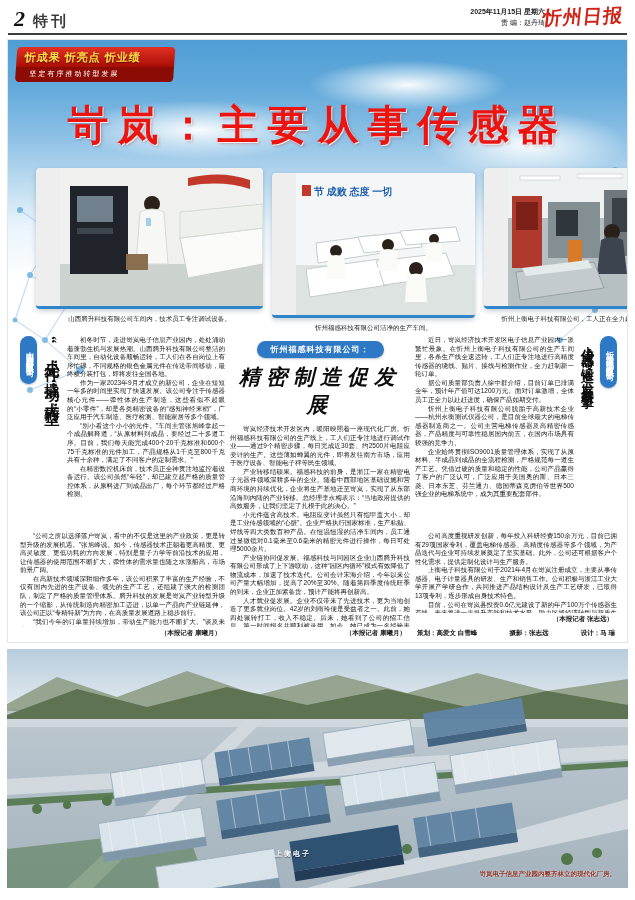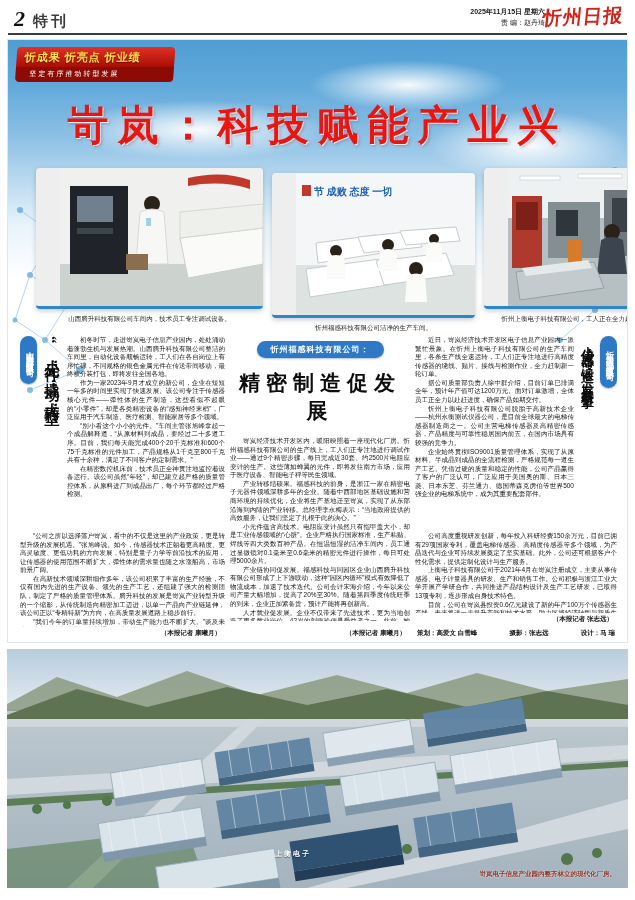--- a/index.html
+++ b/index.html
@@ -44,21 +44,21 @@
   .photo-col.p1 .photo-card{width:203px;height:138px;}
   .photo-col.p2{margin-top:5px;}
   .photo-col.p2 .photo-card{width:179px;height:142px;}
   .photo-col.p3 .photo-card{width:167px;height:138px;}
   .photo-caption{font-size:6.5px;color:#1c1c1c;text-align:center;margin-top:6px;line-height:1.3;}
 
   
   .articles{position:absolute;top:296px;left:12px;width:597px;height:302px;display:flex;gap:5px;}
   .art{box-sizing:border-box;overflow:hidden;display:flex;flex-direction:column;}
   .art-left{width:205px;}
-  .art-mid{width:180px;gap:6px;}
+  .art-mid{width:180px;}
   .art-right{width:202px;}
 
   .v-pill{writing-mode:vertical-rl;background:#2e79c5;color:#fff;font-size:8px;font-weight:bold;
           letter-spacing:2px;padding:9px 3px;border-radius:9px;align-self:flex-start;box-shadow:0 1px 2px rgba(0,40,90,.3);}
   .v-headline{writing-mode:vertical-rl;font-family:"Liberation Serif","DejaVu Serif",serif;font-weight:900;color:#0d0d0d;margin:0;}
   .vh-left{font-size:15px;letter-spacing:4px;margin:0 6px 0 5px;}
   .vh-right{font-size:13px;letter-spacing:3px;margin:0 4px;}
 
   .art-top{display:flex;overflow:hidden;}
   .art-left .art-top{height:196px;}
@@ -67,21 +67,21 @@
   .body-text{font-size:6.5px;line-height:1.32;color:#151515;text-align:justify;overflow:hidden;}
   .body-text p{margin:0;text-indent:2em;}
   .grow{flex:1;}
 
   .byline{font-size:6.5px;font-weight:bold;color:#151515;text-align:right;padding:2px 4px 0 0;}
 
   .mid-badge-wrap{text-align:center;margin:2px 0 3px;}
   .mid-badge{display:inline-block;background:#2e79c5;color:#fff;font-size:8px;font-weight:bold;
              padding:3px 14px;border-radius:10px;letter-spacing:1px;box-shadow:0 1px 2px rgba(0,40,90,.3);}
   .mid-headline{font-family:"Liberation Serif","DejaVu Serif",serif;font-size:21px;font-weight:900;color:#0d0d0d;
-                text-align:center;letter-spacing:6px;margin:2px 0 6px;}
+                text-align:center;letter-spacing:6px;margin:2px 0 6px;font-style:italic;}
 
   .credits{display:flex;justify-content:space-between;font-size:6.5px;font-weight:bold;color:#111;
            padding:5px 2px 0 2px;}
 
   
   .aerial{position:absolute;top:649px;left:7px;width:621px;height:239px;overflow:hidden;background:#b9c6ce;}
   .aerial-caption{position:absolute;right:12px;bottom:9px;font-size:6.5px;font-weight:bold;color:#8d3126;
                   text-shadow:0 0 2px rgba(255,255,255,.9);}
   .building-sign{position:absolute;left:268px;top:200px;font-size:7px;font-weight:bold;color:#ffffff;
                  letter-spacing:2px;transform:skewX(-6deg);text-shadow:0 1px 1px rgba(0,0,0,.5);}
@@ -140,21 +140,21 @@
         <circle cx="25" cy="180" r="3"></circle>
         <circle cx="10" cy="60" r="2.5"></circle>
     </g>
   </svg>
 
   <div class="banner">
     <div class="banner-top">忻成果 忻亮点 忻业绩</div>
     <div class="banner-bottom">坚定有序推动转型发展</div>
   </div>
 
-  <h1 class="headline">岢岚：科技赋能产业兴</h1>
+  <h1 class="headline">岢岚：主要从事传感器</h1>
 
   <div class="photo-strip">
     <div class="photo-col p1">
       <div class="photo-card">
         <svg width="203" height="138" viewBox="0 0 203 138">
           <rect width="203" height="96" fill="#f0f1ee"></rect>
           <rect y="96" width="203" height="42" fill="#ccd3cf"></rect>
           <path d="M128,10 q34,-8 62,2 l0,9 q-28,-9 -62,-3 z" fill="#c2392b"></path>
           <rect x="10" y="18" width="58" height="88" fill="#20242a"></rect>
           <rect x="17" y="28" width="36" height="26" fill="#70818d"></rect>

